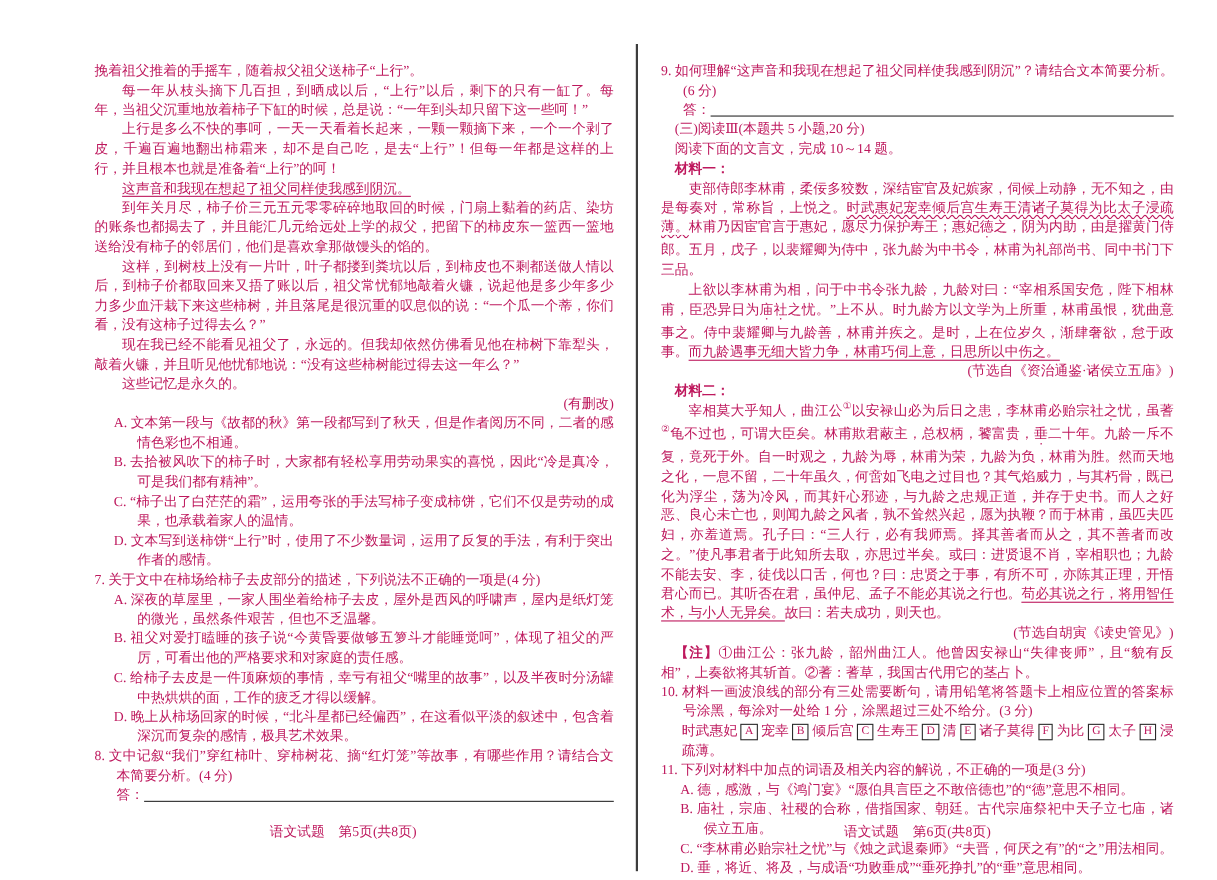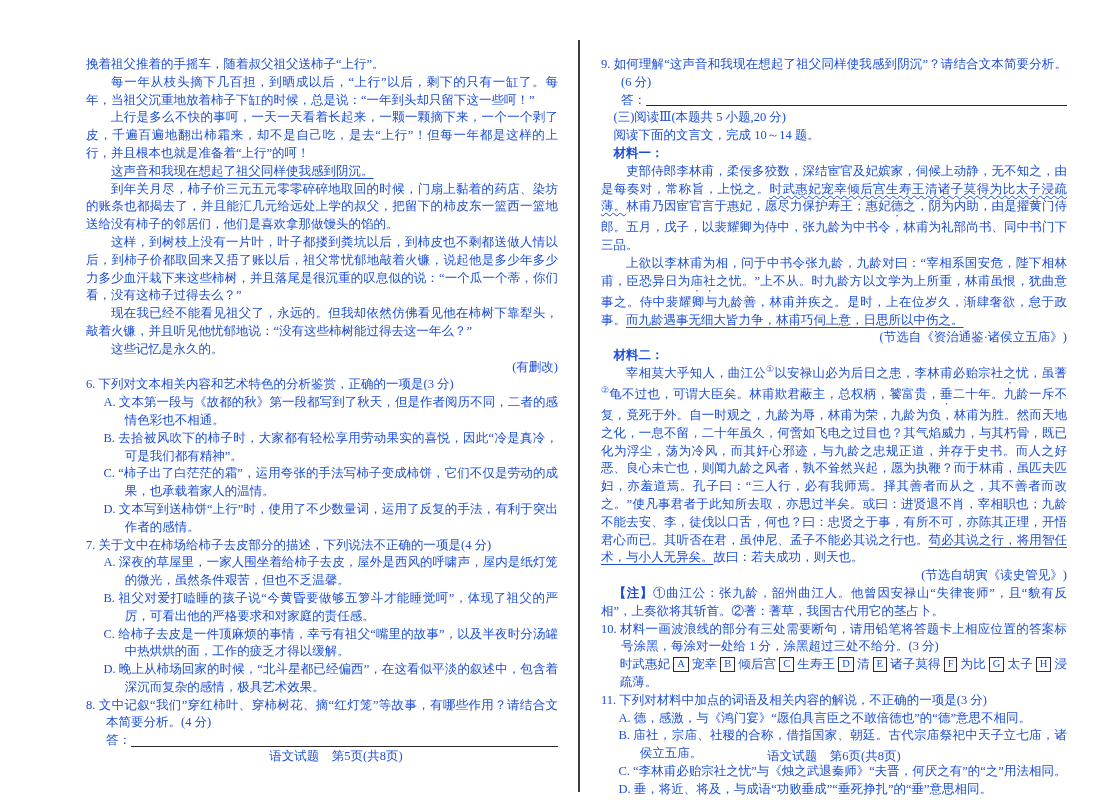--- a/index.html
+++ b/index.html
@@ -1,21 +1,21 @@
 <!DOCTYPE html>
 <html><head>
 <meta charset="utf-8">
 <style>
   html,body { margin:0; padding:0; background:#ffffff; }
   .sheet {
     position:relative;
     width:1106px; height:800px;
     background:#ffffff;
     font-family:"Liberation Serif","DejaVu Serif",serif;
-    color:#1d4ed8;
+    color:#be185d;
     overflow:hidden;
   }
   .divider {
     position:absolute; left:578px; top:40px;
     width:2px; height:752px; background:#3d3d3d;
   }
   .col { position:absolute; top:56px; }
   .col-left  { left:86px;  width:472px; }
   .col-right { left:601px; width:466px; }
   .blk {
@@ -57,41 +57,40 @@
     font-size:10.5px; line-height:12.5px;
     padding:0 3px; margin:0 3px 0 3px;
     text-indent:0; vertical-align:1px;
   }
   .sup { font-size:9px; vertical-align:super; line-height:0; }
   .b   { font-weight:bold; }
   .footer {
     position:absolute; top:748px;
     font-size:12.5px; text-align:center;
   }
-  .footer-left  { left:100px;  width:472px; }
+  .footer-left  { left:76px;  width:472px; }
   .footer-right { left:601px; width:466px; }
 </style>
 </head>
 <body>
 
 <div class="sheet">
   <div class="divider"></div>
 
   <div class="col col-left">
     <div class="col-content">
         <p class="blk cont"><span>挽着祖父推着的手摇车，随着叔父祖父送柿子“上行”。</span></p>
         <p class="blk body"><span>每一年从枝头摘下几百担，到晒成以后，“上行”以后，剩下的只有一缸了。每年，当祖父沉重地放着柿子下缸的时候，总是说：“一年到头却只留下这一些呵！”</span></p>
         <p class="blk body"><span>上行是多么不快的事呵，一天一天看着长起来，一颗一颗摘下来，一个一个剥了皮，千遍百遍地翻出柿霜来，却不是自己吃，是去“上行”！但每一年都是这样的上行，并且根本也就是准备着“上行”的呵！</span></p>
         <p class="blk body"><span class="u-line">这声音和我现在想起了祖父同样使我感到阴沉。</span></p>
         <p class="blk body"><span>到年关月尽，柿子价三元五元零零碎碎地取回的时候，门扇上黏着的药店、染坊的账条也都揭去了，并且能汇几元给远处上学的叔父，把留下的柿皮东一篮西一篮地送给没有柿子的邻居们，他们是喜欢拿那做馒头的馅的。</span></p>
         <p class="blk body"><span>这样，到树枝上没有一片叶，叶子都搂到粪坑以后，到柿皮也不剩都送做人情以后，到柿子价都取回来又捂了账以后，祖父常忧郁地敲着火镰，说起他是多少年多少力多少血汗栽下来这些柿树，并且落尾是很沉重的叹息似的说：“一个瓜一个蒂，你们看，没有这柿子过得去么？”</span></p>
         <p class="blk body"><span>现在我已经不能看见祖父了，永远的。但我却依然仿佛看见他在柿树下靠犁头，敲着火镰，并且听见他忧郁地说：“没有这些柿树能过得去这一年么？”</span></p>
         <p class="blk body"><span>这些记忆是永久的。</span></p>
         <p class="blk right"><span>(有删改)</span></p>
-        <p class="blk q"><span>6. 下列对文本相关内容和艺术特色的分析鉴赏，正确的一项是(3 分)</span></p>
         <p class="blk opt"><span>A. 文本第一段与《故都的秋》第一段都写到了秋天，但是作者阅历不同，二者的感情色彩也不相通。</span></p>
         <p class="blk opt"><span>B. 去拾被风吹下的柿子时，大家都有轻松享用劳动果实的喜悦，因此“冷是真冷，可是我们都有精神”。</span></p>
         <p class="blk opt"><span>C. “柿子出了白茫茫的霜”，运用夸张的手法写柿子变成柿饼，它们不仅是劳动的成果，也承载着家人的温情。</span></p>
         <p class="blk opt"><span>D. 文本写到送柿饼“上行”时，使用了不少数量词，运用了反复的手法，有利于突出作者的感情。</span></p>
         <p class="blk q"><span>7. 关于文中在柿场给柿子去皮部分的描述，下列说法不正确的一项是(4 分)</span></p>
         <p class="blk opt"><span>A. 深夜的草屋里，一家人围坐着给柿子去皮，屋外是西风的呼啸声，屋内是纸灯笼的微光，虽然条件艰苦，但也不乏温馨。</span></p>
         <p class="blk opt"><span>B. 祖父对爱打瞌睡的孩子说“今黄昏要做够五箩斗才能睡觉呵”，体现了祖父的严厉，可看出他的严格要求和对家庭的责任感。</span></p>
         <p class="blk opt"><span>C. 给柿子去皮是一件顶麻烦的事情，幸亏有祖父“嘴里的故事”，以及半夜时分汤罐中热烘烘的面，工作的疲乏才得以缓解。</span></p>
         <p class="blk opt"><span>D. 晚上从柿场回家的时候，“北斗星都已经偏西”，在这看似平淡的叙述中，包含着深沉而复杂的感情，极具艺术效果。</span></p>
         <p class="blk q"><span>8. 文中记叙“我们”穿红柿叶、穿柿树花、摘“红灯笼”等故事，有哪些作用？请结合文本简要分析。(4 分)</span></p>

